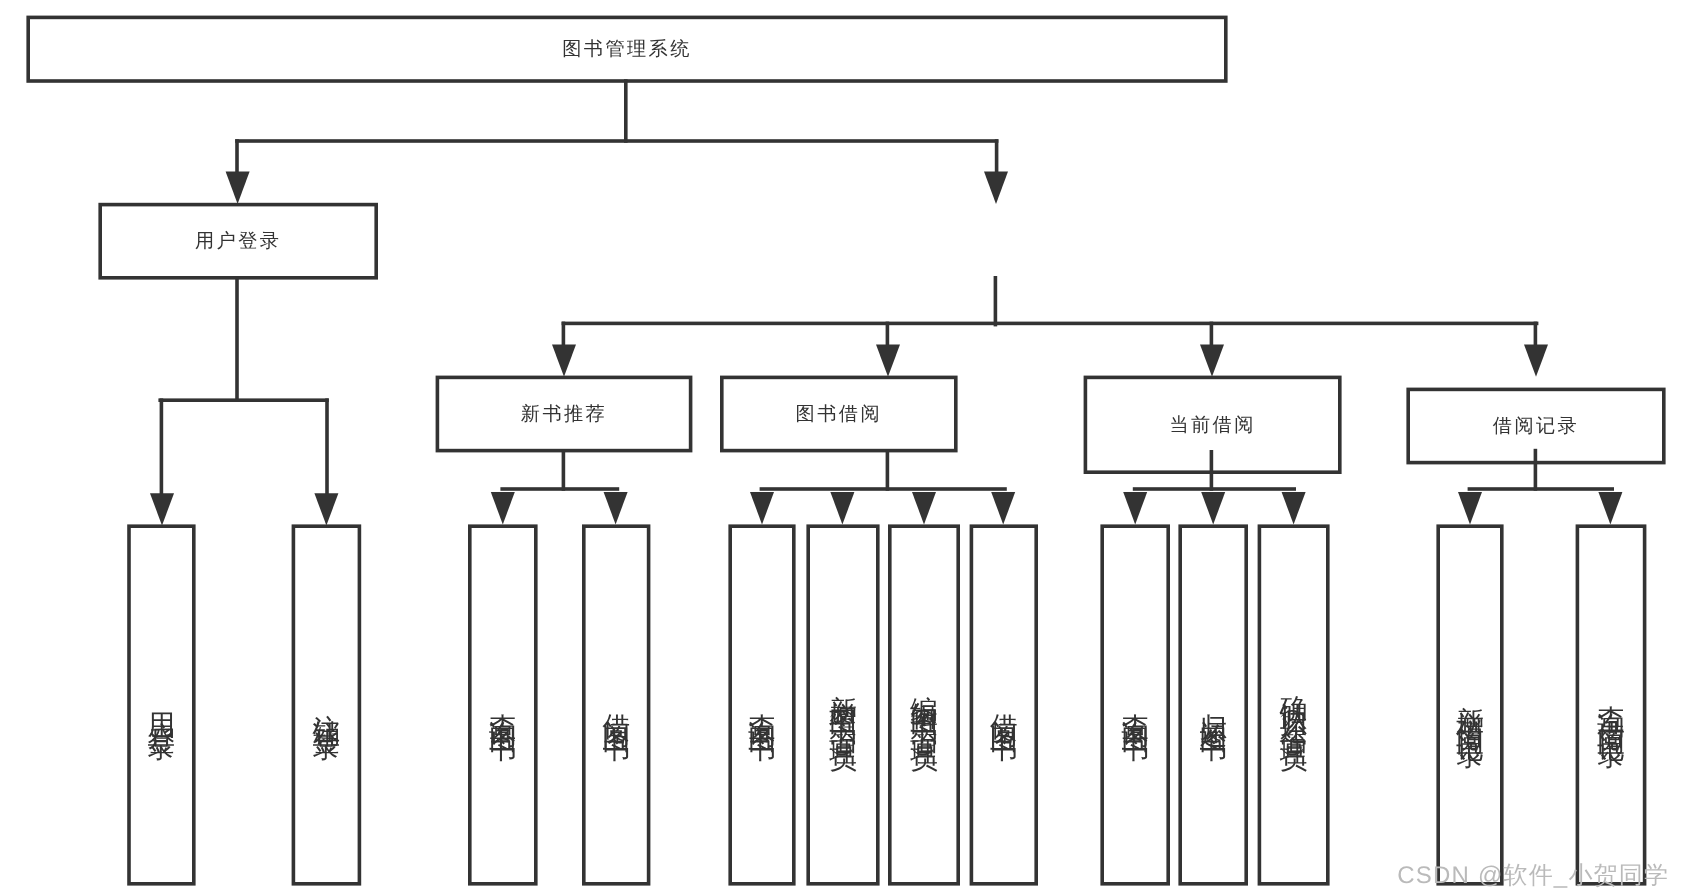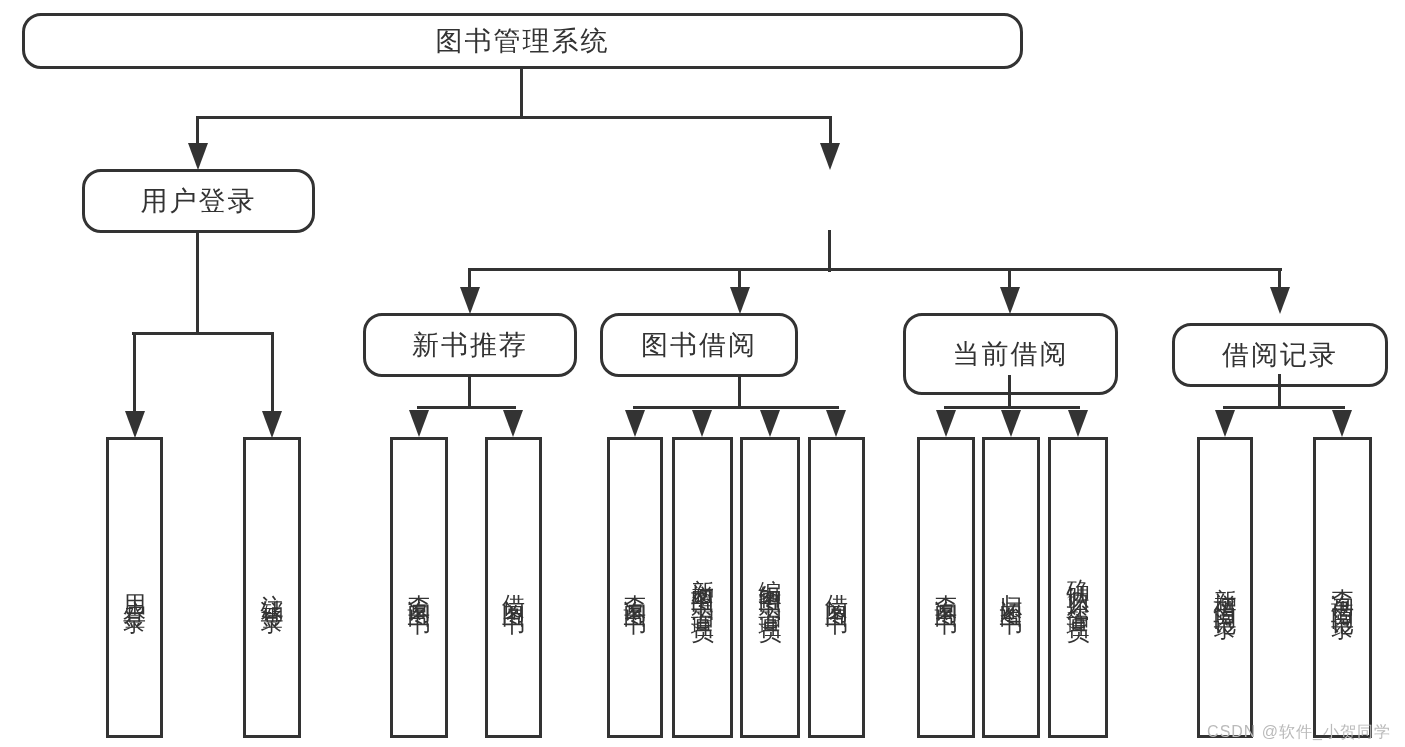--- a/index.html
+++ b/index.html
@@ -23,21 +23,21 @@
   .box {
     position: absolute;
     box-sizing: border-box;
     border: 3px solid var(--line);
     background: var(--bg);
     display: flex;
     align-items: center;
     justify-content: center;
     color: var(--text);
   }
-  .h-label { font-size: 27px; letter-spacing: 2px; border-radius: 19px; }
+  .h-label { font-size: 16px; letter-spacing: 2px; }
   .v-label {
     writing-mode: vertical-rl;
     text-orientation: mixed;
     font-size: 23px;
     letter-spacing: 6px;
     line-height: 1;
   }
   .hl, .vl { position: absolute; background: var(--line); }
   .hl { height: 3px; }
   .vl { width: 3px; }
@@ -45,21 +45,21 @@
     position: absolute;
     width: 0; height: 0;
     border-left: 10px solid transparent;
     border-right: 10px solid transparent;
     border-top: 27px solid var(--line);
   }
   .watermark {
     position: absolute;
     right: 14px;
     bottom: 4px;
-    font-size: 16px;
+    font-size: 20px;
     letter-spacing: 1px;
     color: var(--watermark);
     white-space: nowrap;
   }
 </style>
 </head>
 <body>
 
 <div class="canvas">
 

